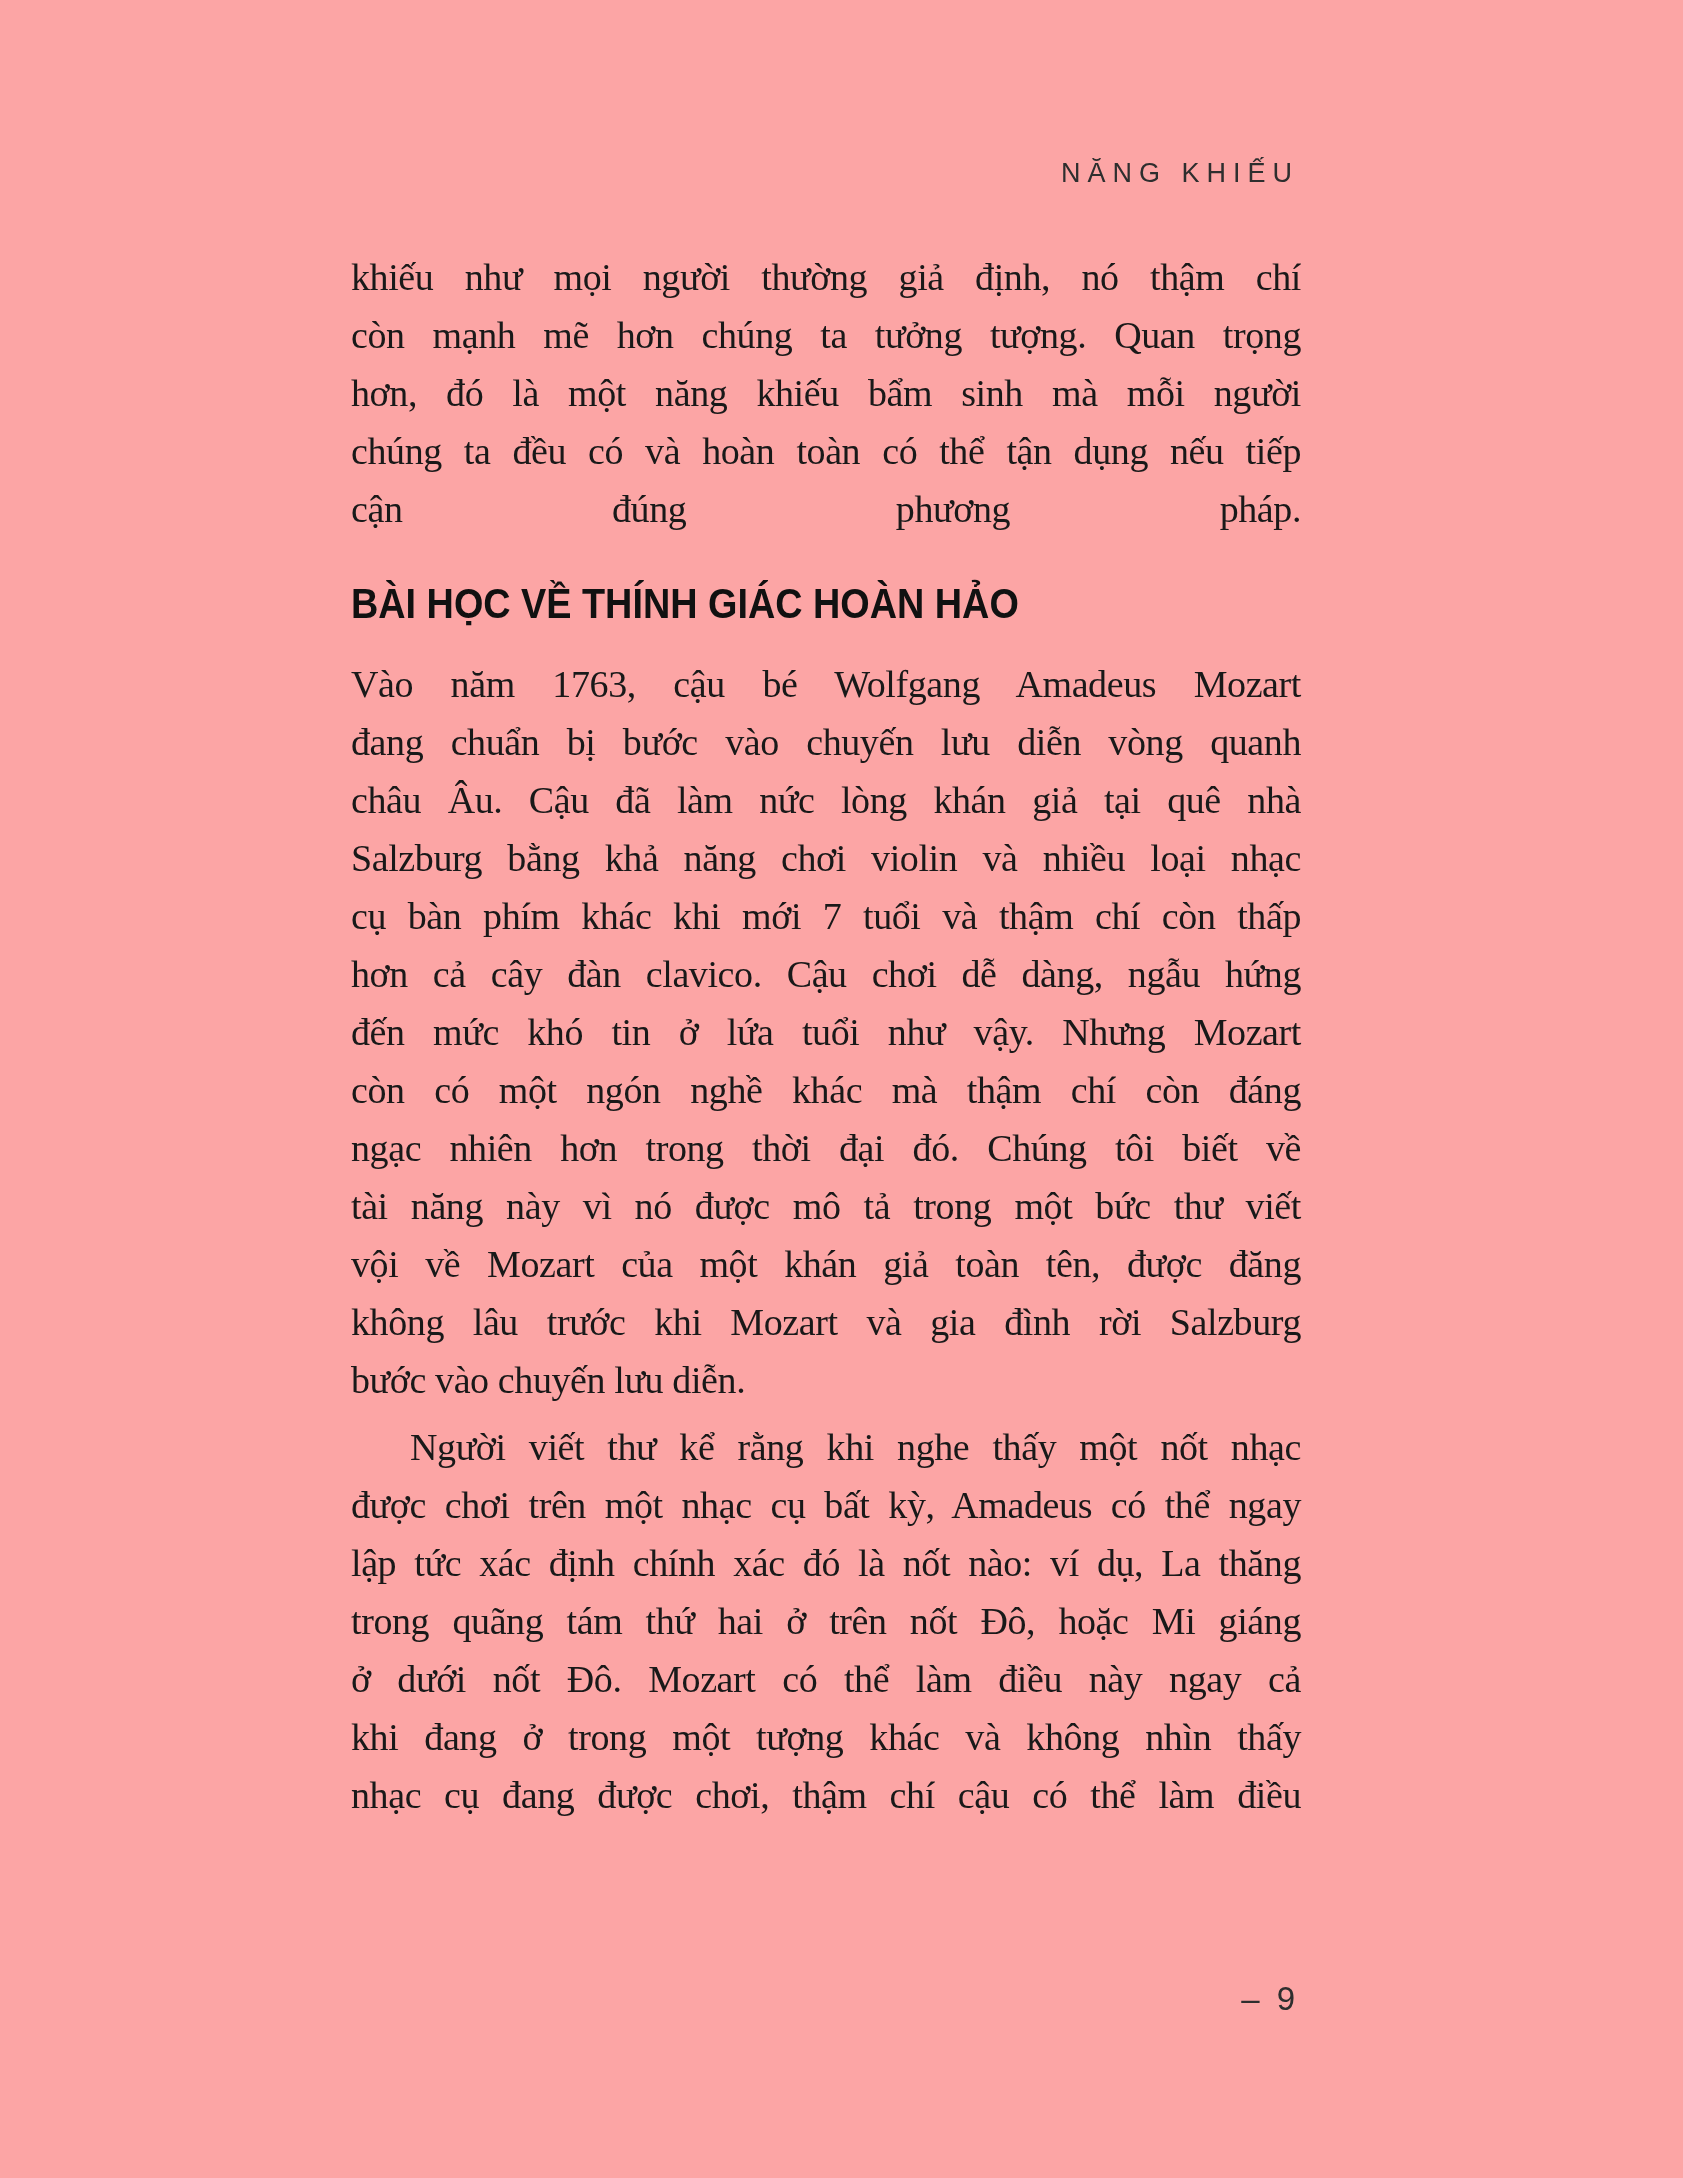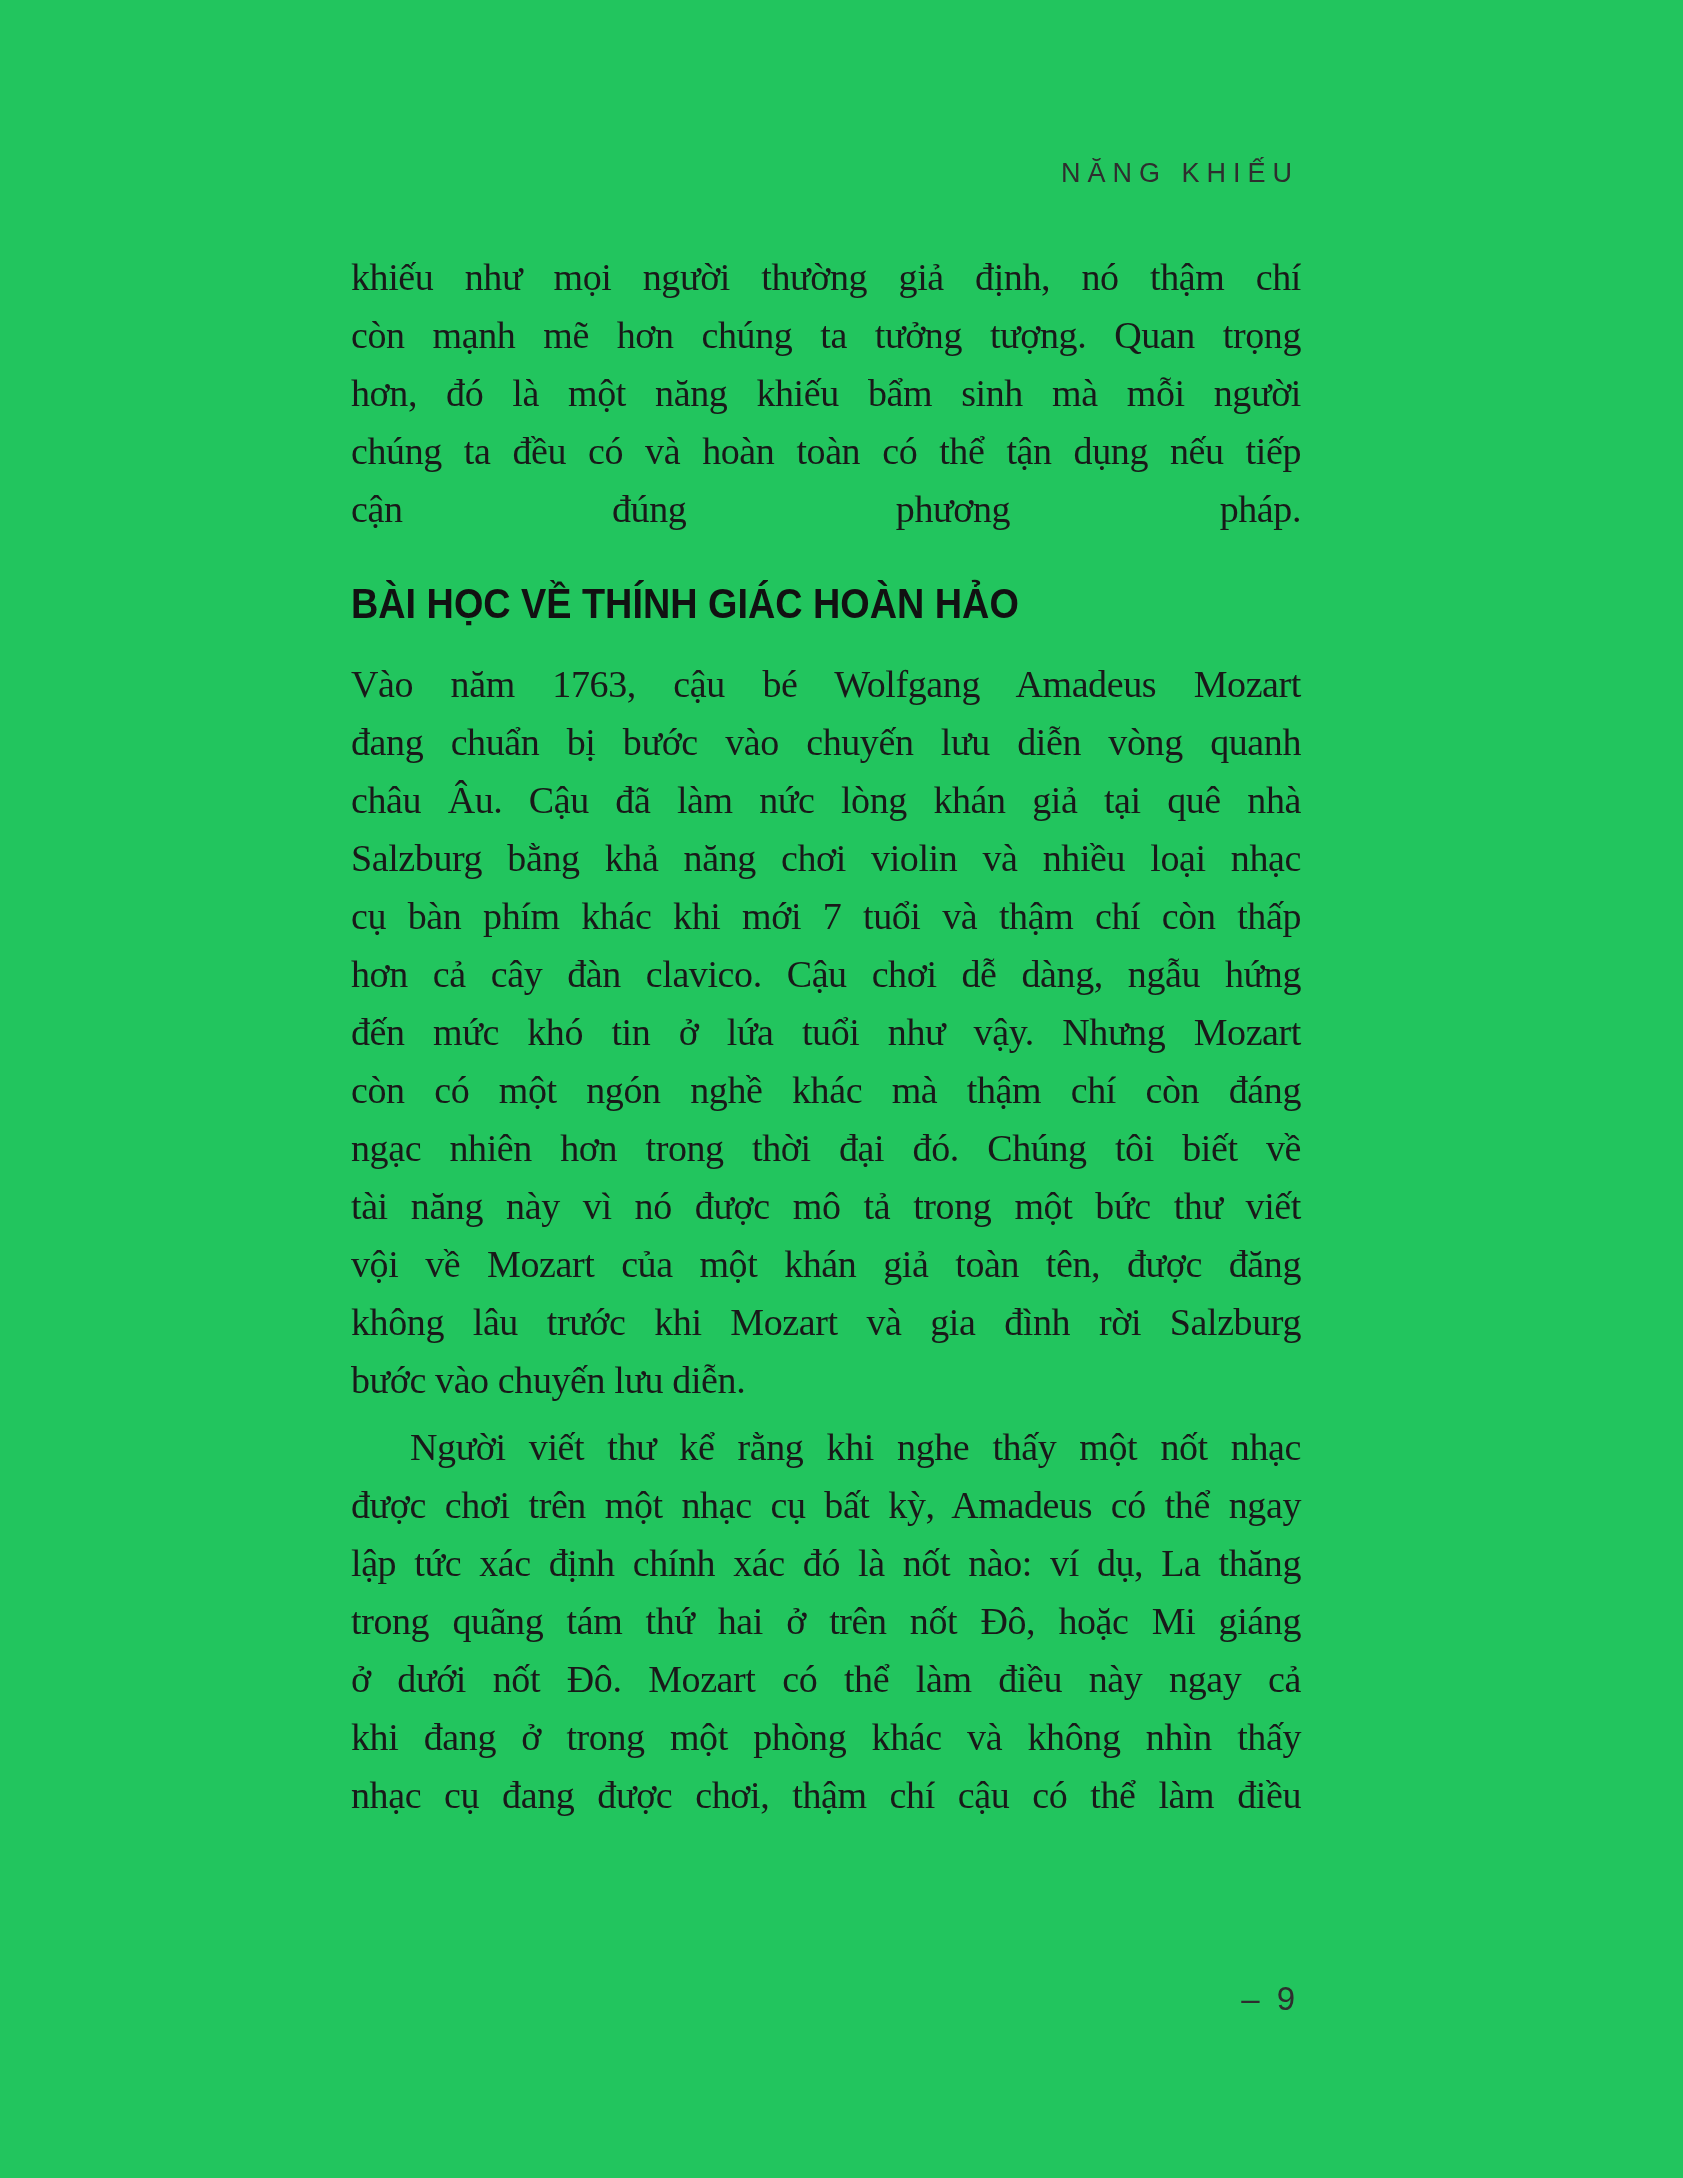--- a/index.html
+++ b/index.html
@@ -8,21 +8,21 @@
     height: 2178px;
     background: #ffffff;
     font-family: "Liberation Serif", "DejaVu Serif", serif;
     color: #191919;
     overflow: hidden;
   }
   .page {
     position: relative;
     width: 1683px;
     height: 2178px;
-    background: #22c55e;
+    background: #fca5a5;
   }
   
   .running-head {
     position: absolute;
     top: 158px;
     right: 384px;
     font-family: "Liberation Sans", "DejaVu Sans", sans-serif;
     font-size: 27px;
     font-weight: 400;
     letter-spacing: 7px;
@@ -110,21 +110,21 @@
         <div class="line">không lâu trước khi Mozart và gia đình rời Salzburg</div>
         <div class="line">bước vào chuyến lưu diễn.</div>
       </div>
 
     <div class="para continues indent-first">
         <div class="line">Người viết thư kể rằng khi nghe thấy một nốt nhạc</div>
         <div class="line">được chơi trên một nhạc cụ bất kỳ, Amadeus có thể ngay</div>
         <div class="line">lập tức xác định chính xác đó là nốt nào: ví dụ, La thăng</div>
         <div class="line">trong quãng tám thứ hai ở trên nốt Đô, hoặc Mi giáng</div>
         <div class="line">ở dưới nốt Đô. Mozart có thể làm điều này ngay cả</div>
-        <div class="line">khi đang ở trong một phòng khác và không nhìn thấy</div>
+        <div class="line">khi đang ở trong một tượng khác và không nhìn thấy</div>
         <div class="line">nhạc cụ đang được chơi, thậm chí cậu có thể làm điều</div>
       </div>
 
   </div>
 
   <div class="page-number">– 9</div>
 
 </div>
 
 

